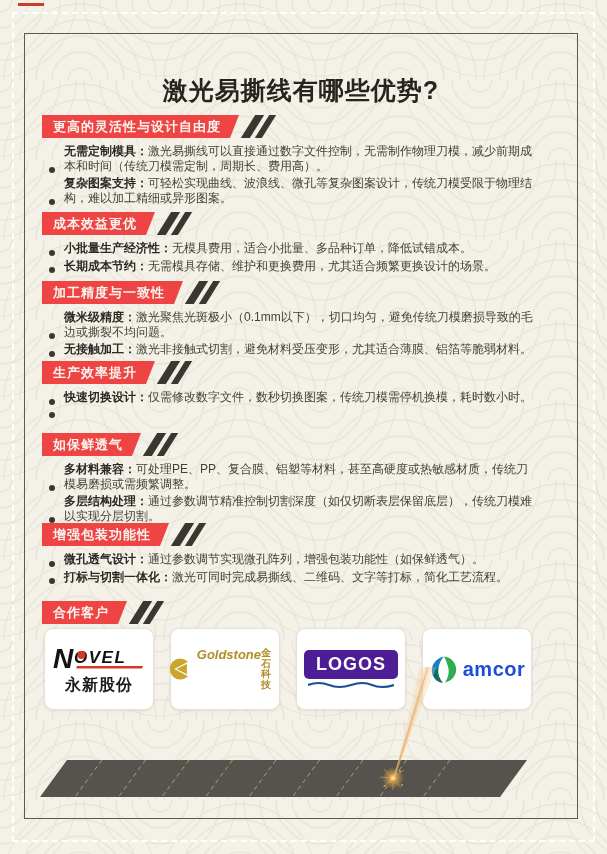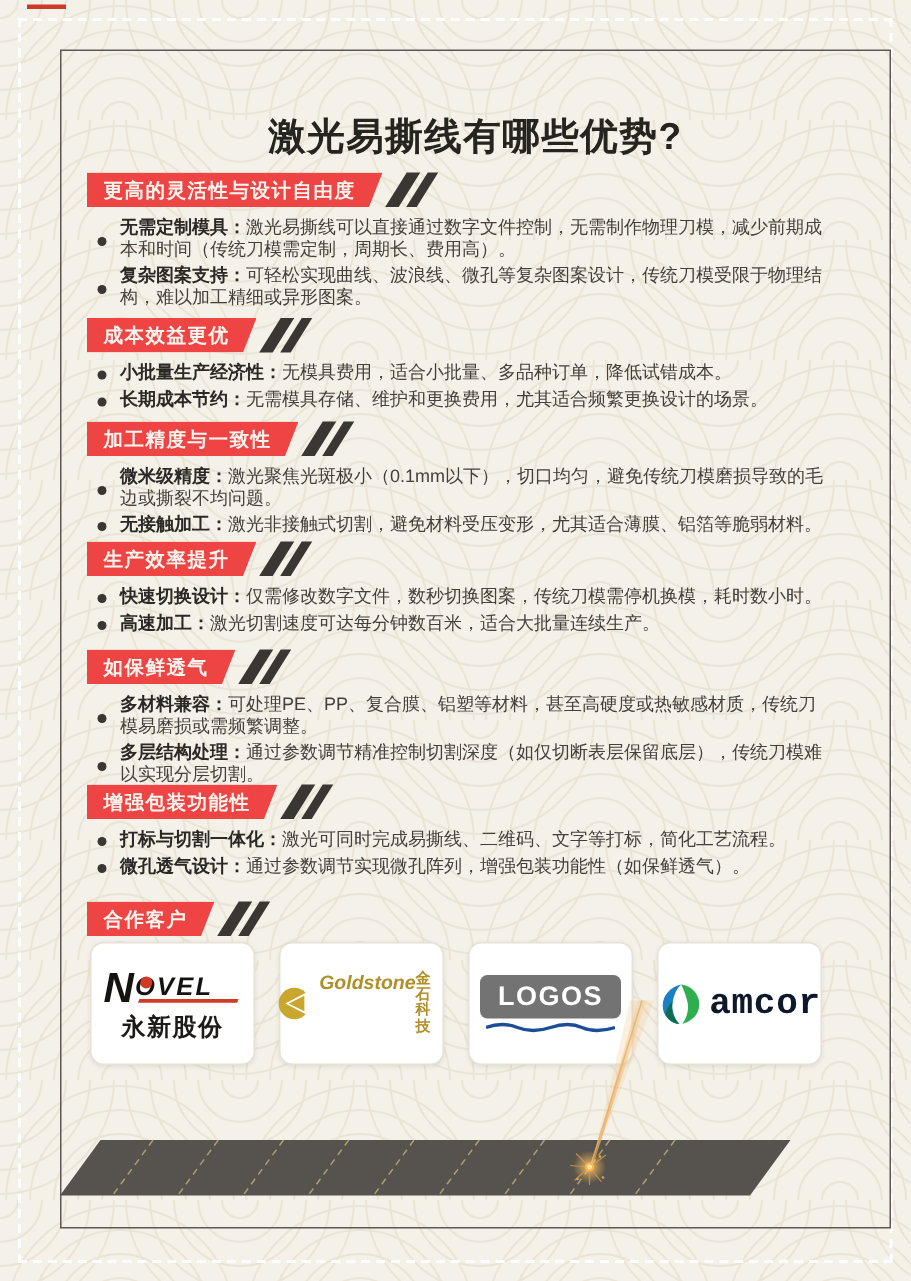--- a/index.html
+++ b/index.html
@@ -6,62 +6,62 @@
   body{
     width:607px;height:854px;position:relative;overflow:hidden;
     background:#f4f1e9;
     font-family:"Liberation Sans","DejaVu Sans",sans-serif;
     color:#3c3934;
   }
   #bg-pattern{position:absolute;inset:0;z-index:0;}
   .outer-dash{position:absolute;inset:12px;border:2px dashed #ffffff;z-index:1;pointer-events:none;}
   .red-mark{position:absolute;left:18px;top:3px;width:26px;height:2.5px;background:#cc3b28;z-index:2;}
   .frame{
-    position:absolute;left:40px;top:33px;width:552px;height:784px;
+    position:absolute;left:24px;top:33px;width:552px;height:784px;
     border:1.5px solid #5d5952;z-index:2;
   }
   .page-title{
     position:absolute;top:40px;left:0;right:0;text-align:center;
     font-size:25px;font-weight:900;color:#26241f;letter-spacing:1px;margin:0;
   }
   .sec{position:absolute;left:17px;right:38px;}
   .sec.s1{top:81px;}  .sec.s2{top:178px;} .sec.s3{top:247px;}
   .sec.s4{top:327px;} .sec.s5{top:399px;} .sec.s6{top:489px;} .sec.s7{top:567px;}
   .badge-row{display:flex;align-items:stretch;height:23px;margin-bottom:6px;}
   .badge{
     display:inline-flex;align-items:center;background:#ef4444;color:#f7f4ee;
     font-size:13px;font-weight:bold;letter-spacing:1px;
     padding:0 18px 0 11px;
     clip-path:polygon(0 0,100% 0,calc(100% - 9px) 100%,0 100%);
   }
   .stripe{display:inline-block;width:9px;background:#3a3733;transform:skewX(-32deg);margin-left:9px;}
   .stripe.thin{width:7px;margin-left:5px;}
   ul.bullets{list-style:none;margin:0;padding:0;}
-  ul.bullets li{display:flex;align-items:center;margin-bottom:3px;}
+  ul.bullets li{display:flex;align-items:flex-end;margin-bottom:3px;}
   .dot{flex:0 0 auto;width:6px;height:6px;border-radius:50%;background:#3a3733;margin:4px 9px 0 7px;}
   li p{margin:0;font-size:12px;line-height:14.5px;color:#44403a;}
   li p b{color:#2b2925;}
   
   .cards{position:absolute;left:19px;top:594px;display:flex;gap:16px;}
   .card{
     width:108px;height:80px;background:#ffffff;border:1px solid #e6e1d4;border-radius:9px;
     box-shadow:0 1px 3px rgba(60,55,45,.10);
     display:flex;flex-direction:column;align-items:center;justify-content:center;gap:2px;
   }
   .novel-sub{font-size:16px;font-weight:bold;color:#1c1b19;letter-spacing:1px;}
   .gs-row{display:flex;align-items:center;gap:5px;}
   .gs-texts{display:flex;flex-direction:row;line-height:1.05;}
   .gs-name{font-size:13px;font-weight:900;font-style:italic;color:#b08f28;}
   .gs-sub{font-size:10px;font-weight:bold;color:#b08f28;letter-spacing:2px;}
   .logos-box{
-    background:#737373;color:#ffffff;font-weight:900;font-size:18px;letter-spacing:1px;
+    background:#4c1d95;color:#ffffff;font-weight:900;font-size:18px;letter-spacing:1px;
     padding:4px 12px;border-radius:5px;
   }
   .amcor-row{display:flex;align-items:center;gap:4px;}
-  .amcor-name{font-size:24px;font-weight:800;color:#0f172a;letter-spacing:.5px;font-family:Liberation Mono, monospace;}
+  .amcor-name{font-size:20px;font-weight:800;color:#1d4ed8;letter-spacing:.5px;}
   #fx-overlay{position:absolute;inset:0;z-index:6;pointer-events:none;}
 </style>
 </head>
 <body>
 
 <svg id="bg-pattern" width="607" height="854" xmlns="http://www.w3.org/2000/svg">
   <defs>
     <pattern id="seigaiha" width="160" height="80" patternUnits="userSpaceOnUse">
       <g fill="none" stroke="#e7e1d1" stroke-width="1.4" opacity="0.75">
         <circle cx="80" cy="80" r="76"></circle>
@@ -153,21 +153,20 @@
       <i class="stripe"></i>
         <i class="stripe thin"></i>
     </div>
     <ul class="bullets">
       <li>
           <span class="dot"></span>
         <p><b>快速切换设计：</b><span>仅需修改数字文件，数秒切换图案，传统刀模需停机换模，耗时数小时。</span></p>
         </li>
       <li>
           <span class="dot"></span>
-        <p><b>高速加工：</b><span>激光切割速度可达每分钟数百米，适合大批量连续生产。</span></p>
         </li>
     </ul>
   </div>
 
   <div class="sec s5">
     <div class="badge-row">
       <div class="badge">如保鲜透气</div>
       <i class="stripe"></i>
         <i class="stripe thin"></i>
     </div>
@@ -185,25 +184,25 @@
 
   <div class="sec s6">
     <div class="badge-row">
       <div class="badge">增强包装功能性</div>
       <i class="stripe"></i>
         <i class="stripe thin"></i>
     </div>
     <ul class="bullets">
       <li>
           <span class="dot"></span>
+        <p><b>微孔透气设计：</b><span>通过参数调节实现微孔阵列，增强包装功能性（如保鲜透气）。</span></p>
+        </li>
+      <li>
+          <span class="dot"></span>
         <p><b>打标与切割一体化：</b><span>激光可同时完成易撕线、二维码、文字等打标，简化工艺流程。</span></p>
-        </li>
-      <li>
-          <span class="dot"></span>
-        <p><b>微孔透气设计：</b><span>通过参数调节实现微孔阵列，增强包装功能性（如保鲜透气）。</span></p>
         </li>
     </ul>
   </div>
 
   <div class="sec s7">
     <div class="badge-row">
       <div class="badge">合作客户</div>
       <i class="stripe"></i>
         <i class="stripe thin"></i>
     </div>

